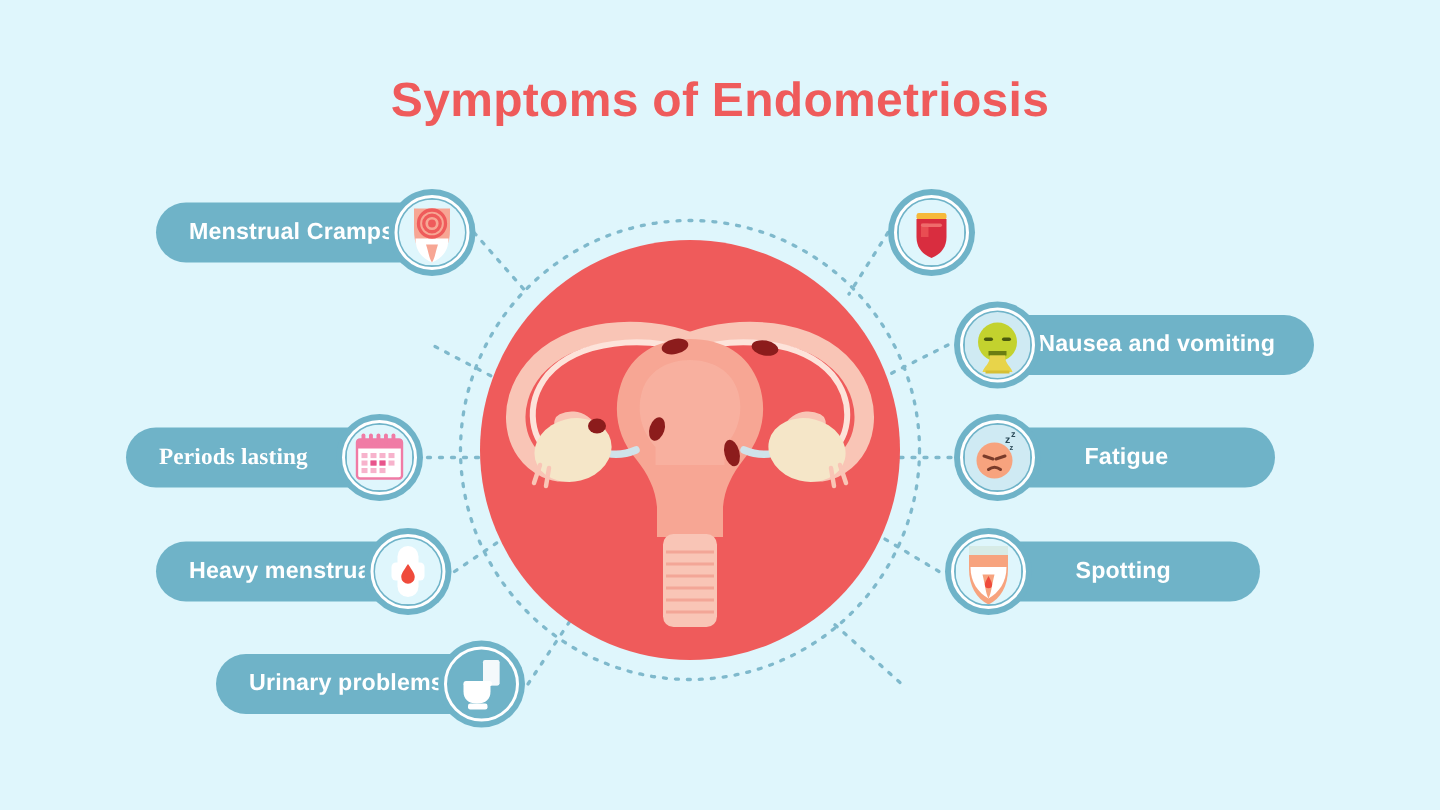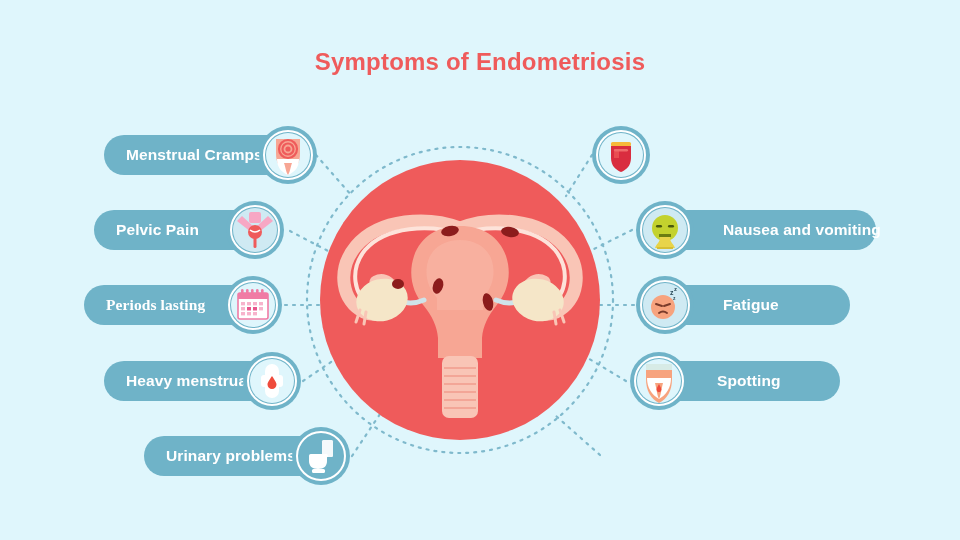--- a/index.html
+++ b/index.html
@@ -8,21 +8,21 @@
     background:#dff6fc;
     font-family:"Liberation Sans",sans-serif;
     position:relative;
   }
   #stage{position:absolute;inset:0;}
 
   
   .title{
     position:absolute;top:48px;left:0;width:960px;
     text-align:center;
-    font-size:24px;font-weight:bold;
+    font-size:32px;font-weight:bold;
     color:#ef5b5b;
     letter-spacing:.2px;
   }
 
   
   svg.layer{position:absolute;left:0;top:0;width:960px;height:540px;overflow:visible;}
   svg.connectors{z-index:1;}
 
   
   .node{position:absolute;height:58px;z-index:3;}
@@ -158,39 +158,20 @@
           <path d="M11 26 h22 c0 8 -4 13 -11 16 c-7 -3 -11 -8 -11 -16 Z" fill="#ffffff"></path>
           <path d="M18 30 c2 6 2 9 4 12 c2 -3 2 -6 4 -12 Z" fill="#f7a694"></path>
           <circle cx="22" cy="16" r="9" fill="none" stroke="#ef5b5b" stroke-width="2.2"></circle>
           <circle cx="22" cy="16" r="5.5" fill="none" stroke="#ef5b5b" stroke-width="2.2"></circle>
           <circle cx="22" cy="16" r="2.6" fill="#ef5b5b"></circle>
         </svg>
       </div>
     </div>
   </div>
 
-  <div class="node left" style="left:94px;top:201px;width:190px;">
-    <div class="pill" style="right:29px;left:0;">
-      <span>Pelvic Pain</span>
-    </div>
-    <div class="badge">
-      <div class="ring"></div>
-      <div class="glyph">
-        <svg viewBox="0 0 44 44">
-          <rect width="44" height="44" fill="#cfeaf3"></rect>
-          <rect x="16" y="4" width="12" height="11" rx="2" fill="#f7a7c4"></rect>
-          <path d="M22 20 L9 8 L4 13 L18 24 Z" fill="#f7a7c4"></path>
-          <path d="M22 20 L35 8 L40 13 L26 24 Z" fill="#f7a7c4"></path>
-          <circle cx="22" cy="24" r="7" fill="#ef5b5b"></circle>
-          <path d="M17 22 q5 4 10 0" fill="none" stroke="#fff" stroke-width="1.6"></path>
-          <rect x="20.5" y="28" width="3" height="12" rx="1.5" fill="#ef5b5b"></rect>
-        </svg>
-      </div>
-    </div>
-  </div>
 
   <div class="node left" style="left:84px;top:276px;width:198px;font-family:Liberation Serif, serif;">
     <div class="pill" style="right:29px;left:0;">
       <span>Periods lasting</span>
     </div>
     <div class="badge">
       <div class="ring"></div>
       <div class="glyph">
         <svg viewBox="0 0 44 44">
           <rect width="44" height="44" fill="#dff6fc"></rect>
@@ -270,21 +251,21 @@
           <rect x="12" y="9" width="20" height="4.5" rx="1.6" fill="#f6b93b"></rect>
           <path d="M12 13 h20 v12 c0 8 -5 12 -10 14 c-5 -2 -10 -6 -10 -14 Z" fill="#d92d3f"></path>
           <path d="M15 16 h5 v9 h-5 Z" fill="#ef5b5b" opacity=".7"></path>
           <rect x="15" y="16" width="14" height="2.4" rx="1.2" fill="#ef6b6b"></rect>
         </svg>
       </div>
     </div>
   </div>
 
   <div class="node right" style="left:636px;top:201px;width:240px;">
-    <div class="pill" style="left:29px;right:0;">
+    <div class="pill" style="left:29px;right:0;justify-content:flex-end;">
       <span>Nausea and vomiting</span>
     </div>
     <div class="badge">
       <div class="ring"></div>
       <div class="glyph">
         <svg viewBox="0 0 44 44">
           <rect width="44" height="44" fill="#cfeaf3"></rect>
           <circle cx="22" cy="20" r="13" fill="#c3d22e"></circle>
           <rect x="13" y="17" width="6" height="2.4" rx="1.2" fill="#4a5a0e"></rect>
           <rect x="25" y="17" width="6" height="2.4" rx="1.2" fill="#4a5a0e"></rect>

